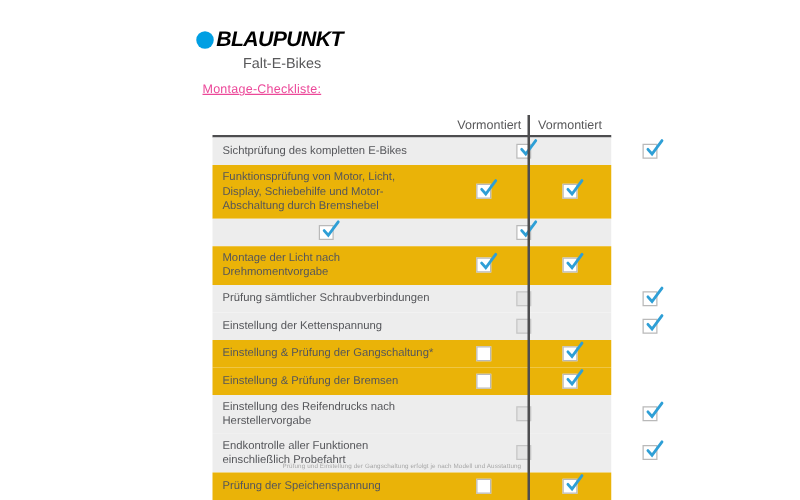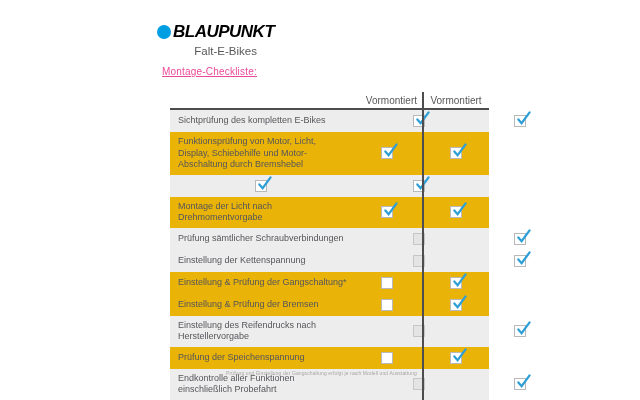--- a/index.html
+++ b/index.html
@@ -189,35 +189,35 @@
             <span class="checkbox unchecked"></span>
           </div>
           <div class="cell box">
             <span class="checkbox checked">
               <svg viewBox="0 0 16 16">
                 <path d="M2.5 8.5 L6 12.5 L14.5 1"></path>
               </svg>
             </span>
           </div>
         </div>
+        <div class="row gray">
+          <div class="cell label">Endkontrolle aller Funktionen einschließlich Probefahrt</div>
+          <div class="cell box">
+            <span class="checkbox unchecked"></span>
+          </div>
+          <div class="cell box">
+            <span class="checkbox checked">
+              <svg viewBox="0 0 16 16">
+                <path d="M2.5 8.5 L6 12.5 L14.5 1"></path>
+              </svg>
+            </span>
+          </div>
+        </div>
         <div class="row white">
           <div class="cell label">Prüfung der Speichenspannung</div>
-          <div class="cell box">
-            <span class="checkbox unchecked"></span>
-          </div>
-          <div class="cell box">
-            <span class="checkbox checked">
-              <svg viewBox="0 0 16 16">
-                <path d="M2.5 8.5 L6 12.5 L14.5 1"></path>
-              </svg>
-            </span>
-          </div>
-        </div>
-        <div class="row gray">
-          <div class="cell label">Endkontrolle aller Funktionen einschließlich Probefahrt</div>
           <div class="cell box">
             <span class="checkbox unchecked"></span>
           </div>
           <div class="cell box">
             <span class="checkbox checked">
               <svg viewBox="0 0 16 16">
                 <path d="M2.5 8.5 L6 12.5 L14.5 1"></path>
               </svg>
             </span>
           </div>

